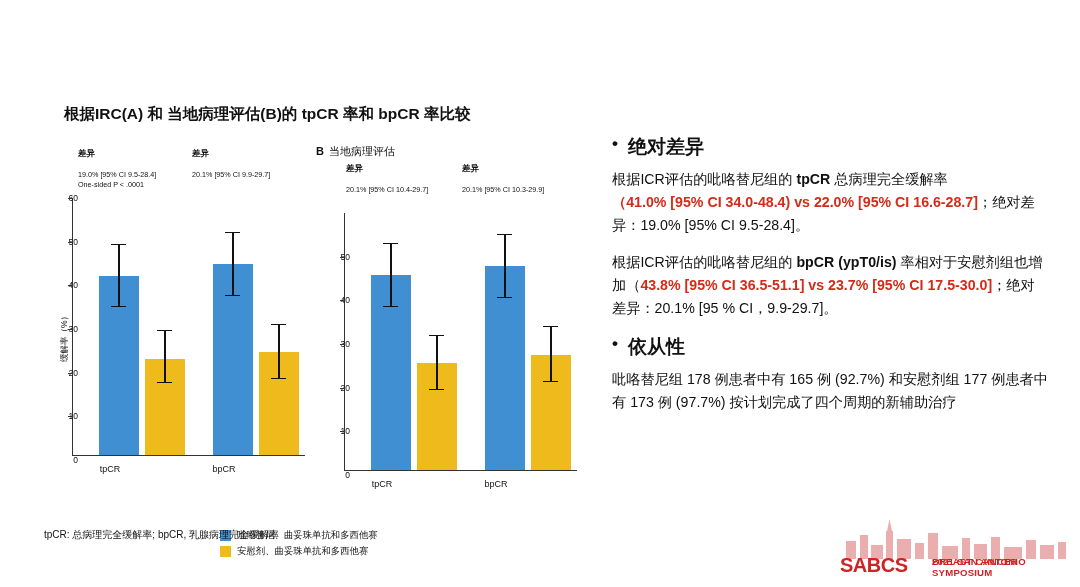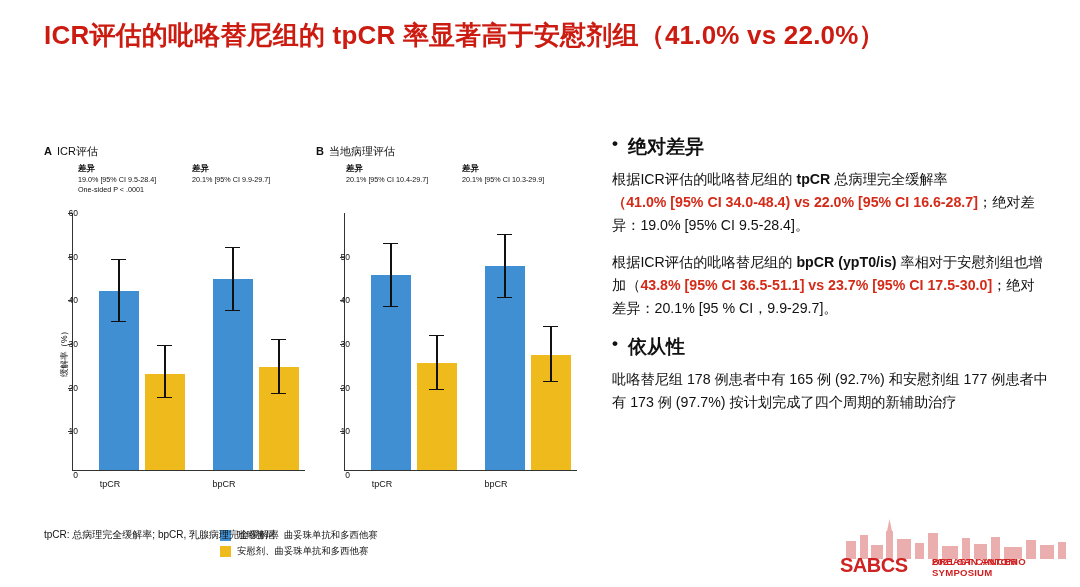--- a/index.html
+++ b/index.html
@@ -49,21 +49,21 @@
     font-size:11px; color:#111; font-weight:normal;
     margin-bottom:2px;
   }
   .panel-head .pl {
     font-weight:bold; font-size:11px; margin-right:5px;
   }
   .diffs {
     position:relative; height:44px; margin-top:4px;
   }
   .diffblock { position:absolute; font-size:7.2px; color:#111; line-height:1.35; }
-  .diffblock .dt { font-weight:bold; font-size:8.4px; display:block; margin-bottom:1px;}
+  .diffblock .dt { font-weight:bold; font-size:8.4px; display:block; margin-bottom:11px;}
   .d1 { left:34px; }
   .d2 { left:148px; }
   .b .d1 { left:30px; }
   .b .d2 { left:146px; }
 
   .plot {
     position:relative;
     width:265px; height:290px;
   }
   .axis-label {
@@ -164,30 +164,27 @@
   .logo .txt3 {
     position:absolute; left:92px; bottom:1px;
     font-size:9.6px; font-weight:bold; color:#cf2222; letter-spacing:0.2px;
   }
 </style>
 </head>
 <body>
 
 <div class="slide">
 
-  <div class="title">ICR评估的吡咯替尼组的 tpCR 率显著高于安慰剂组（41.0% vs 22.0%）</div>
 
   <div class="left">
+    <div class="chart-title">根据IRC(A) 和 当地病理评估(B)的 tpCR 率和 bpCR 率比较</div>
 
     <div class="panels">
 
       <div class="panel a">
-        <div class="panel-head">
-          <span class="pl">A</span><span>ICR评估</span>
-        </div>
         <div class="diffs">
           <div class="diffblock d1">
             <span class="dt">差异</span>
             <span>19.0% [95% CI 9.5-28.4]</span><br>
             <span>One-sided P &lt; .0001</span>
           </div>
           <div class="diffblock d2">
             <span class="dt">差异</span>
             <span>20.1% [95% CI 9.9-29.7]</span>
           </div>

